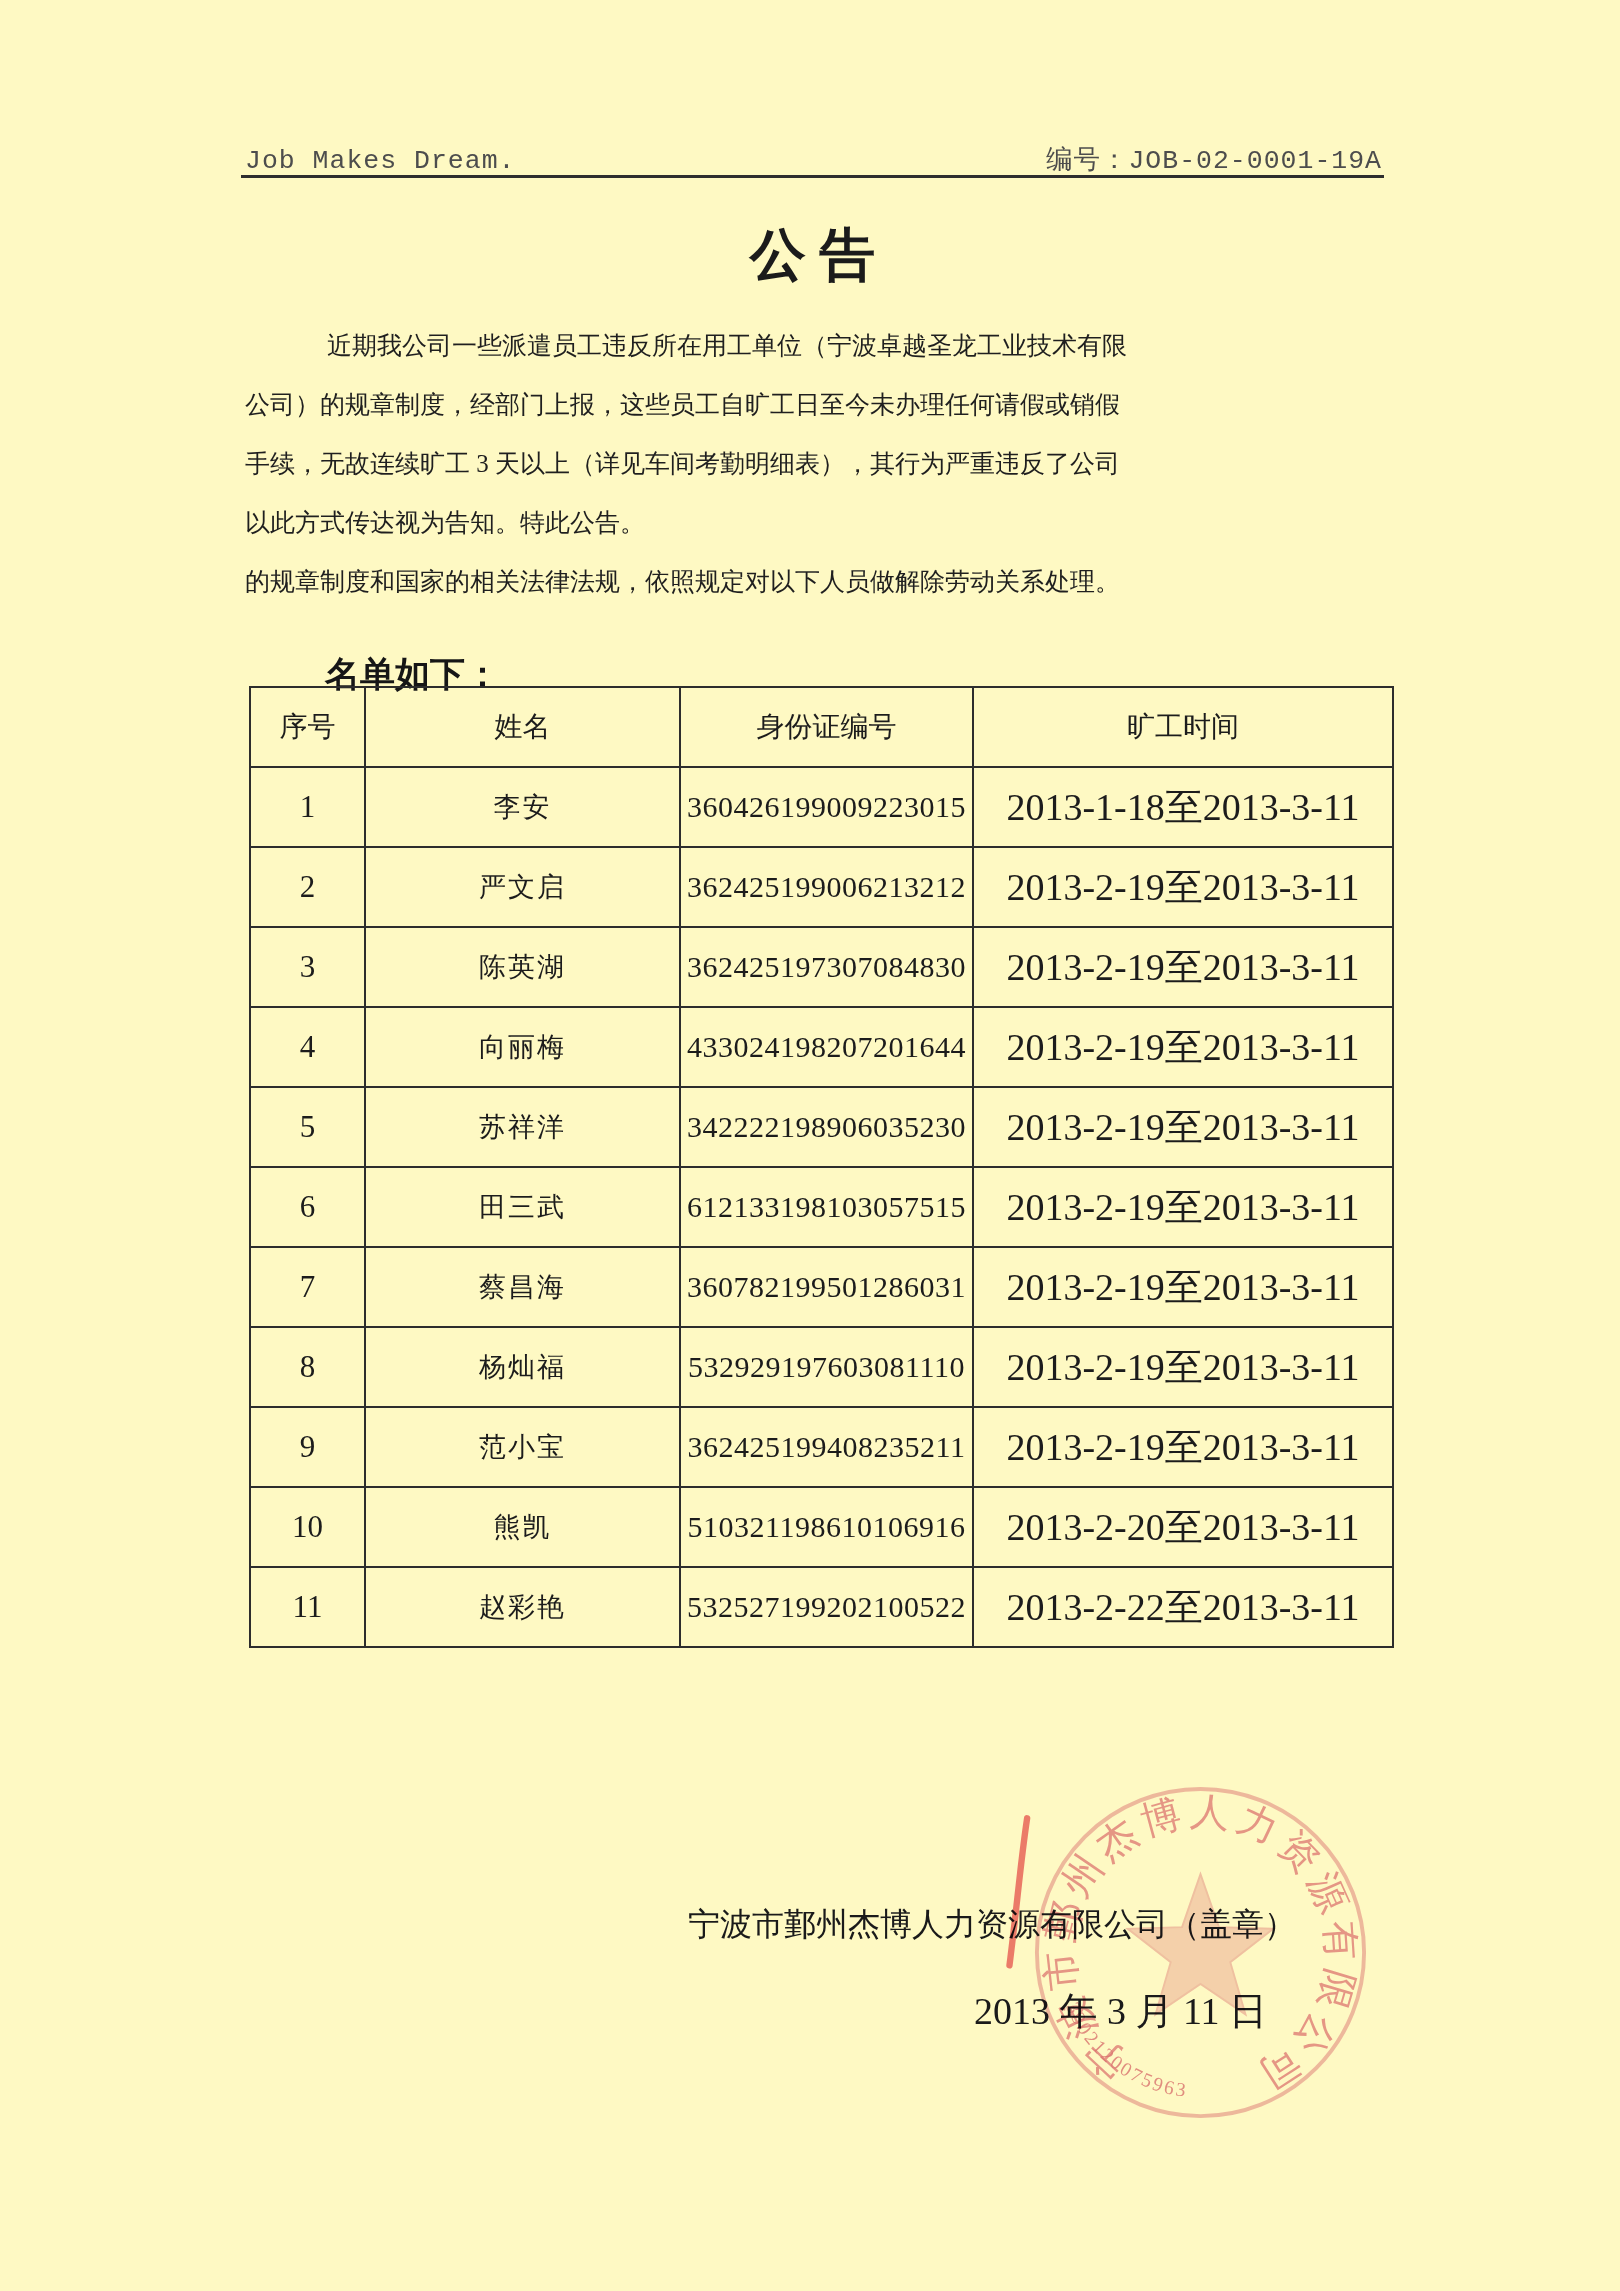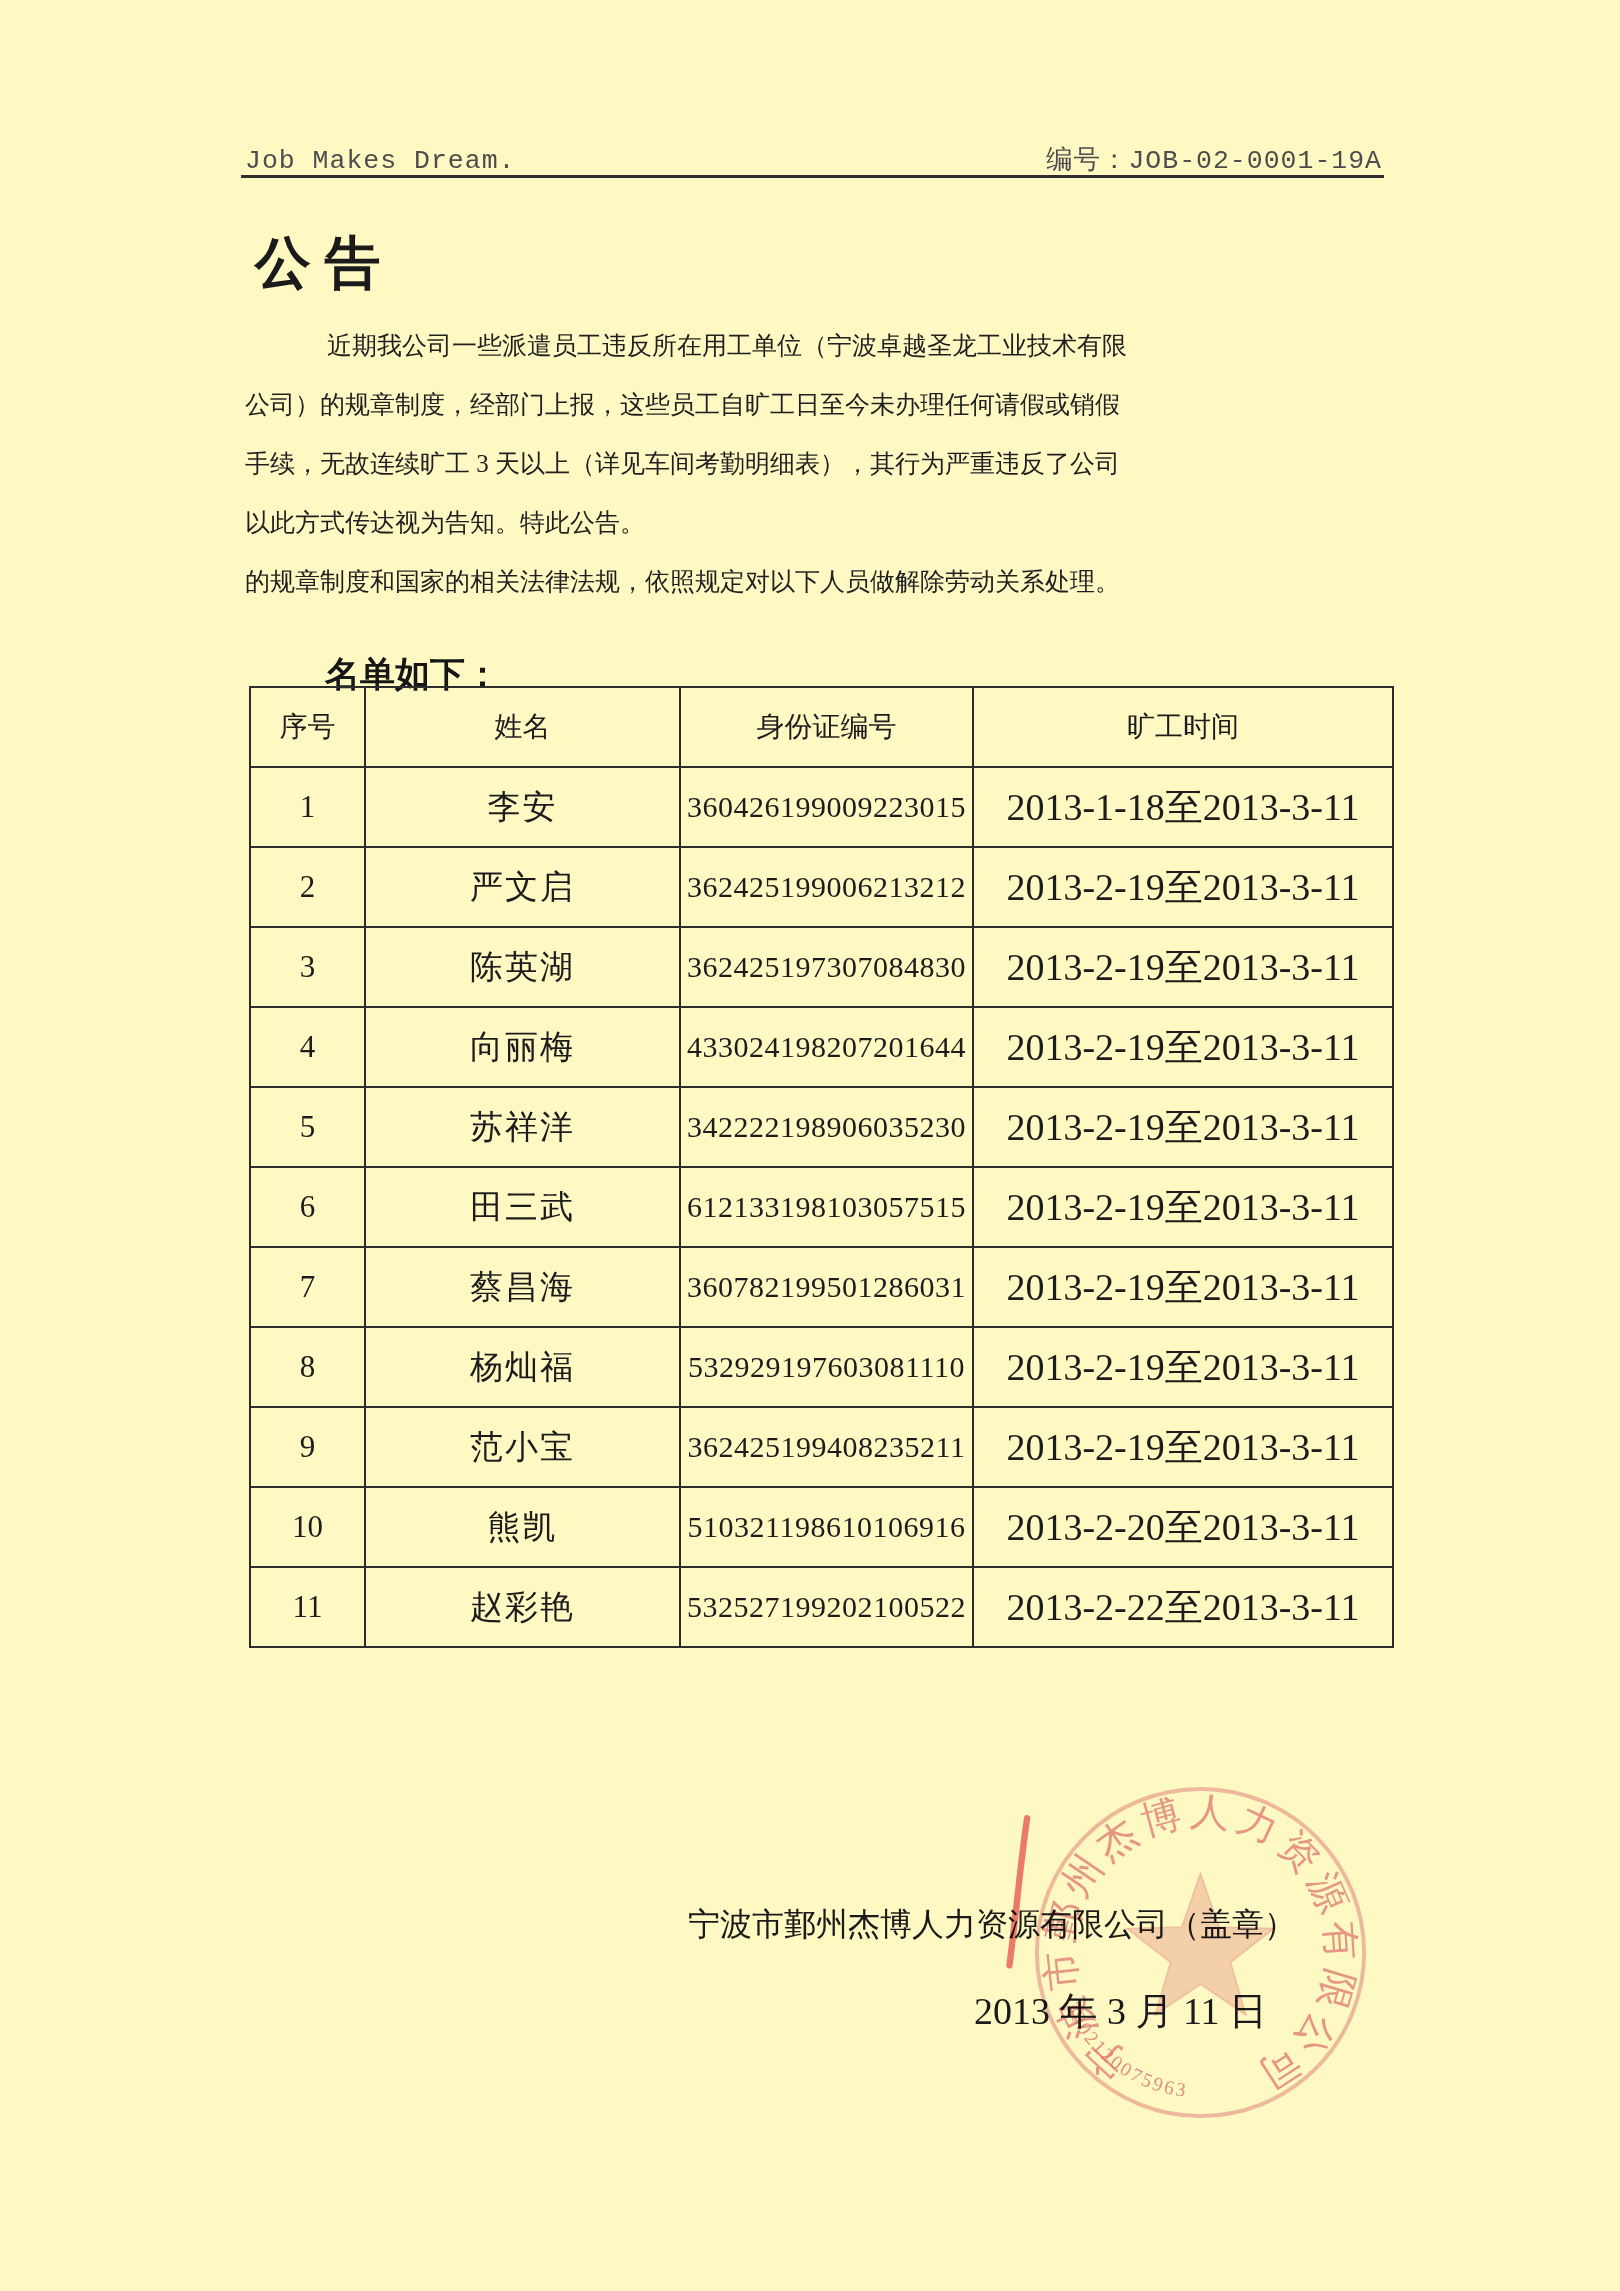--- a/index.html
+++ b/index.html
@@ -14,22 +14,22 @@
     display:flex; justify-content:space-between; align-items:baseline;
     font-family:"Liberation Mono","DejaVu Sans Mono",monospace;
     font-size:26.5px; color:#4d4d4d; letter-spacing:1px;
   }
   .rule {
     position:absolute; left:241px; top:175px; width:1143px; height:2.9px;
     background:#2e2e2e;
   }
   .title {
     position:absolute; left:241px; top:218px; width:1143px;
-    text-align:left; font-size:56px; font-weight:700;
-    letter-spacing:13.7px; text-indent:13.7px; color:#1b1b1b;margin-top:8px;
+    text-align:center; font-size:56px; font-weight:700;
+    letter-spacing:13.7px; text-indent:13.7px; color:#1b1b1b;
   }
   .paragraph {
     position:absolute; left:245px; top:316px; width:1157px;
     font-size:25px; line-height:59px; white-space:nowrap; color:#1f1f1f;
   }
   .par-line.indent { padding-left:82px; }
   .list-intro {
     position:absolute; left:325px; top:651px;
     font-size:35px; font-weight:700; color:#161616;
   }
@@ -37,21 +37,21 @@
     position:absolute; left:249px; top:686px; width:1143px;
     border-collapse:collapse; table-layout:fixed;
     border:2.9px solid #2a2a2a; font-size:31px; color:#1c1c1c;
   }
   table.roster th, table.roster td {
     border:2px solid #2d2d2d; text-align:center; vertical-align:middle;
     height:78px; padding:0; font-weight:400; overflow:hidden;
   }
   table.roster th { font-size:28px;margin-left:18px; }
   td.col-no   { font-size:31px; }
-  td.col-name { font-size:33px; font-weight:600; letter-spacing:2px; }
+  td.col-name { font-size:27px; font-weight:600; letter-spacing:2px; }
   td.col-id   { font-size:30px; letter-spacing:0.5px; }
   td.col-date { font-size:38px; }
   .footer-company {
     position:absolute; left:688px; top:1903px;
     font-size:32px; color:#1a1a1a; white-space:nowrap;
   }
   .footer-date {
     position:absolute; left:974px; top:1986px;
     font-size:38px; color:#1a1a1a; white-space:nowrap;
   }

